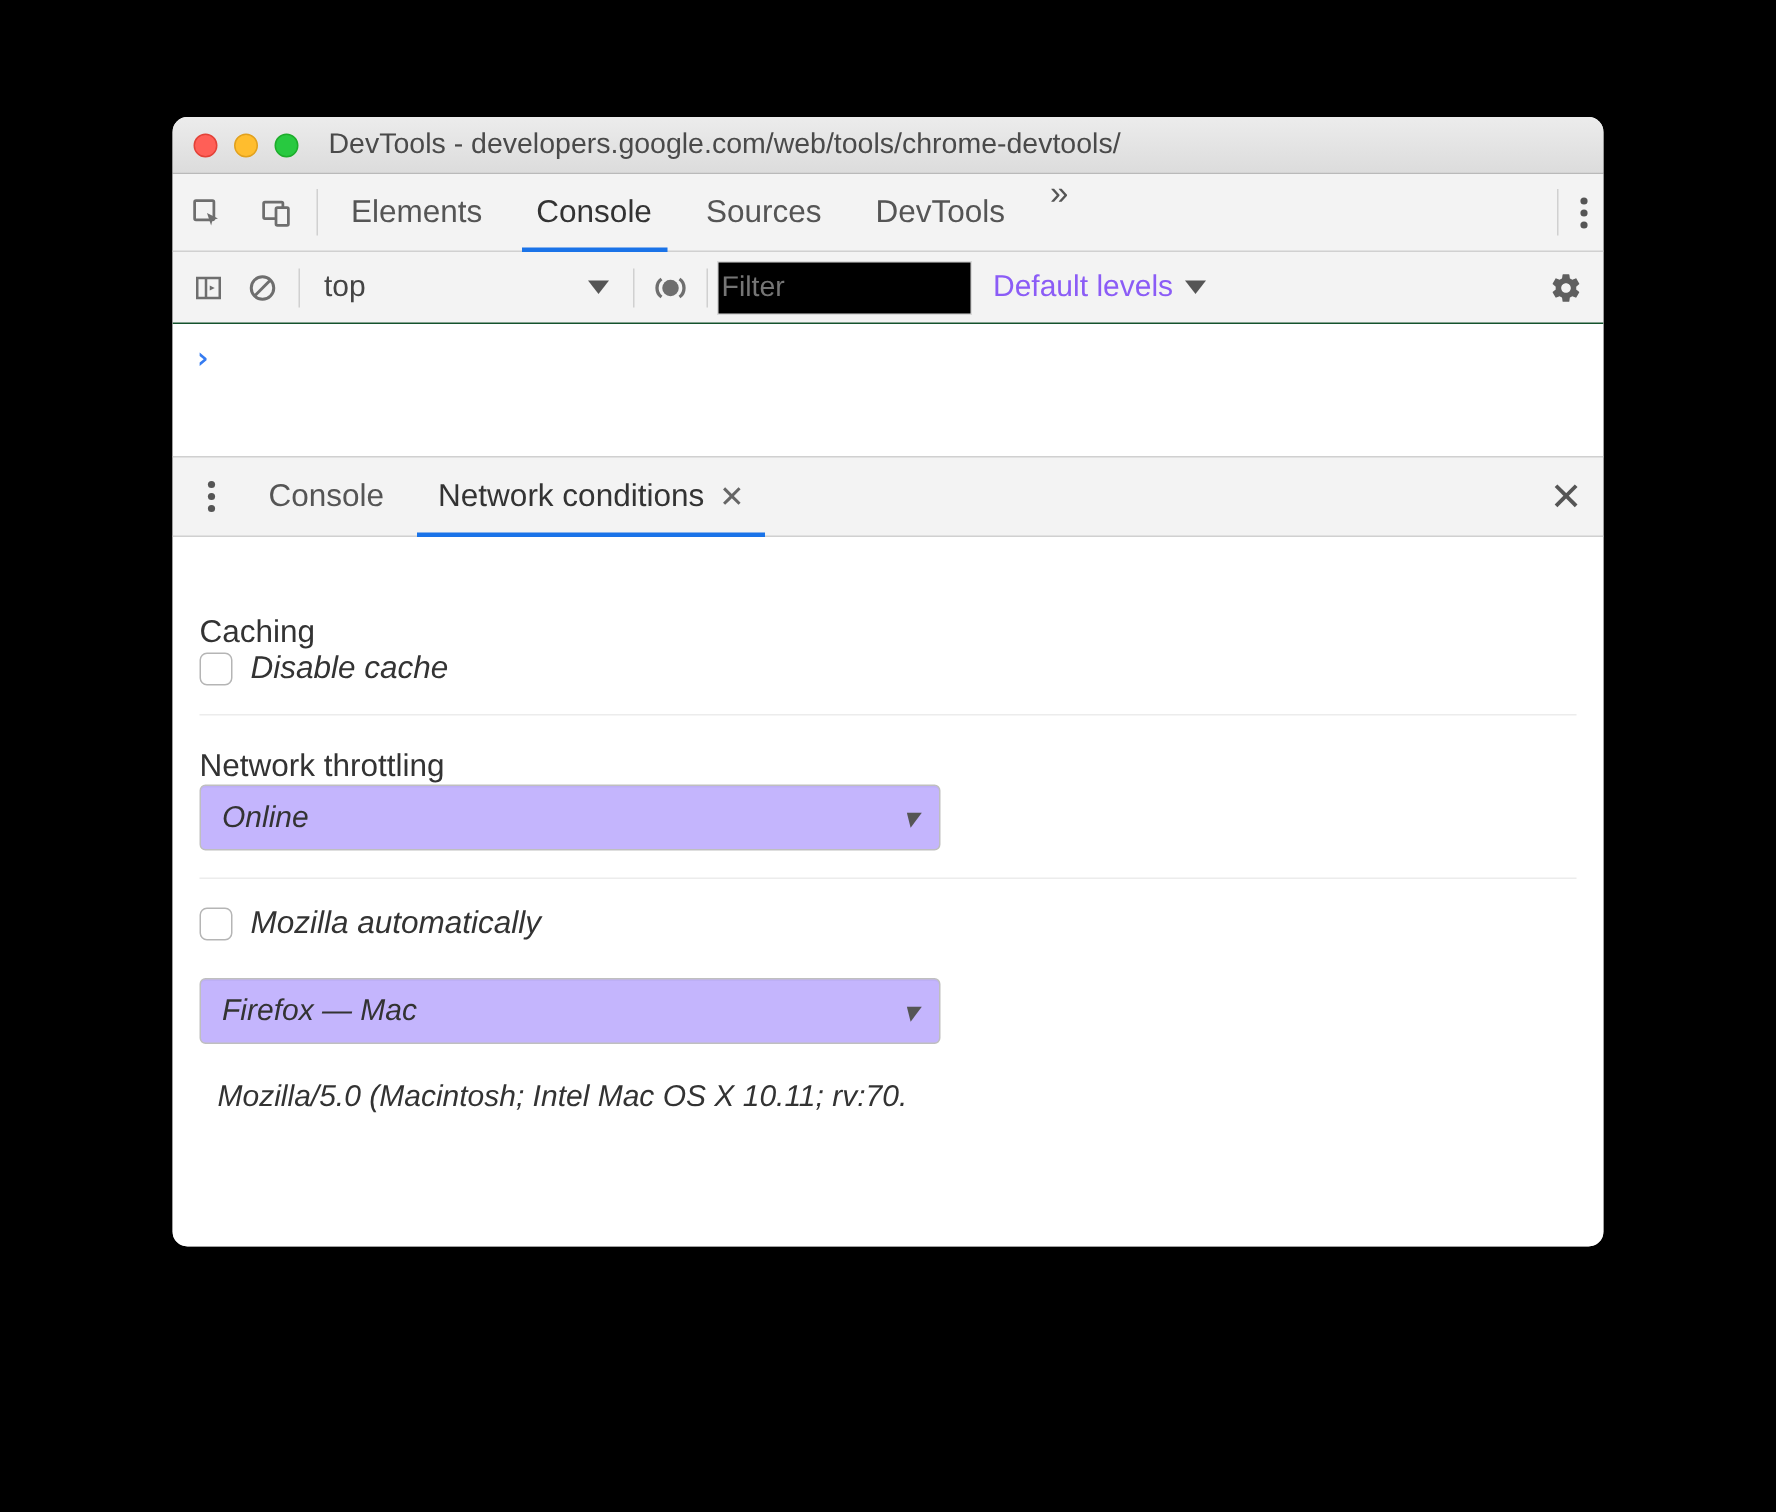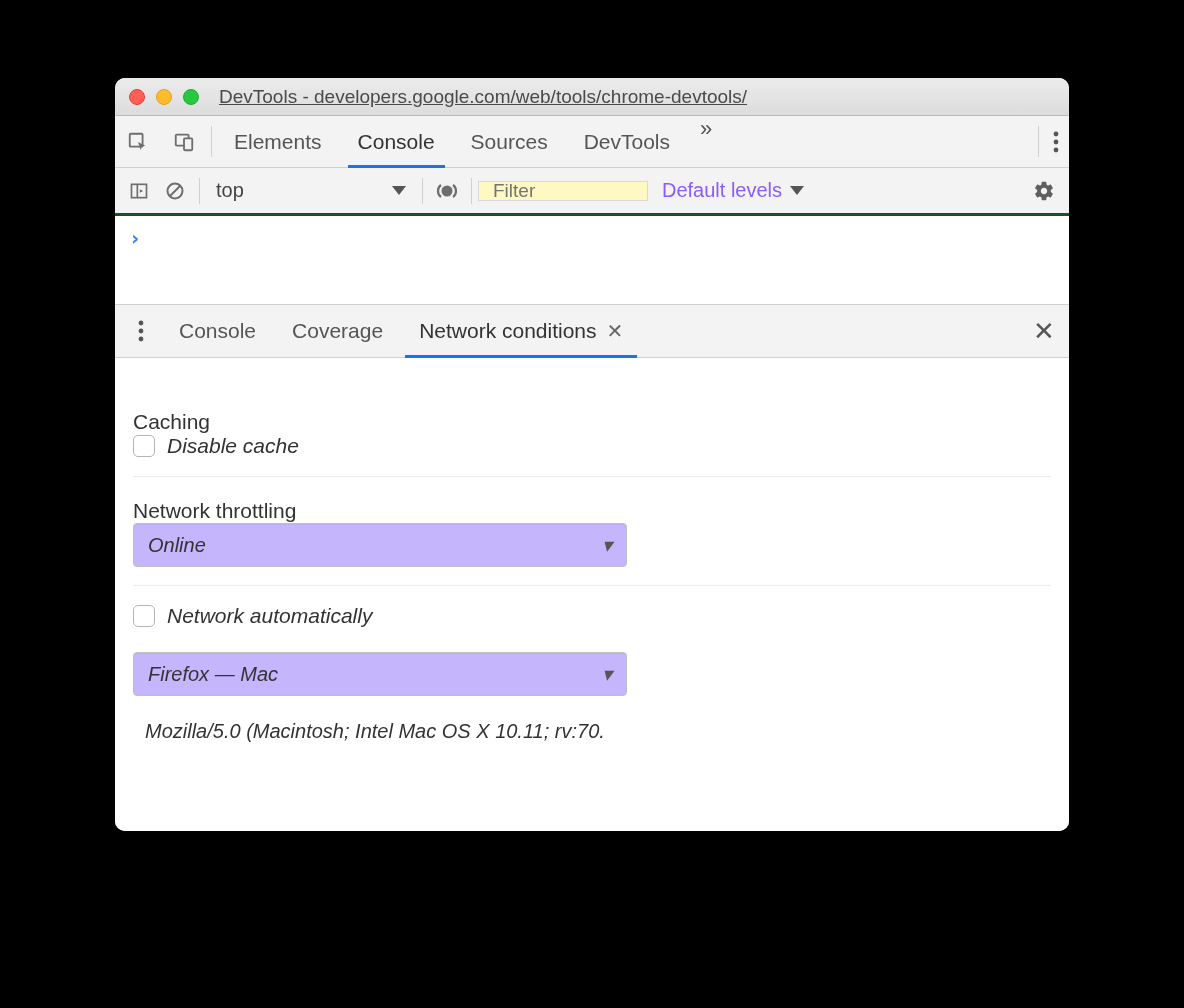--- a/index.html
+++ b/index.html
@@ -34,21 +34,20 @@
   .tl.yellow { background: #ffbd2e; border: 0.5px solid #e1a11e; }
   .tl.green { background: #28c940; border: 0.5px solid #1dad2b; }
   .title {
     flex: 1;
     text-align: left;
     padding-left: 20px;
     font-size: 19px;
     color: #4a4a4a;
     white-space: nowrap;
     overflow: hidden;
-    text-decoration: underline;
   }
   .toolbar {
     height: 52px;
     border-bottom: 1px solid #d0d0d0;
     display: flex;
     align-items: stretch;
     background: #f3f3f3;
   }
   .tb-iconcell {
     width: 46px;
@@ -91,21 +90,21 @@
   }
   .kebab {
     padding: 0 10px;
     color: #555;
     cursor: pointer;
     display: flex;
     align-items: center;
   }
   .console-toolbar {
     height: 48px;
-    border-bottom: 3px solid #14532d;
+    border-bottom: 1px solid #14532d;
     display: flex;
     align-items: center;
     background: #f3f3f3;
     padding-left: 6px;
   }
   .ct-icon {
     width: 36px;
     display: flex;
     align-items: center;
     justify-content: center;
@@ -128,25 +127,25 @@
     justify-content: space-between;
   }
   .tri-down {
     width: 0; height: 0;
     border-left: 7px solid transparent;
     border-right: 7px solid transparent;
     border-top: 9px solid #555;
   }
   .filter-input {
     width: 170px;
-    height: 20px;
+    height: 36px;
     border: 1px solid #d9d9d9;
-    background: #fef9c3;
+    background: #000000;
     font-size: 19px;
-    padding: 0 14px;
+    padding: 0 2px;
     color: #888;
   }
   .levels {
     display: flex;
     align-items: center;
     gap: 8px;
     padding: 0 14px;
     font-size: 20px;
     color: #8b5cf6;
   }
@@ -384,23 +383,20 @@
     <div class="dt-kebab">
       <svg width="6" height="22" viewBox="0 0 6 22" fill="currentColor">
         <circle cx="3" cy="3" r="2.4"></circle>
           <circle cx="3" cy="11" r="2.4"></circle>
           <circle cx="3" cy="19" r="2.4"></circle>
       </svg>
     </div>
     <div class="dt-tab">
         <span>Console</span>
       </div>
-    <div class="dt-tab">
-        <span>Coverage</span>
-      </div>
     <div class="dt-tab active">
       <span>Network conditions</span>
       <span class="dt-close">✕</span>
     </div>
     <div class="dt-spacer"></div>
     <div class="dt-closeall">✕</div>
   </div>
 
   <div class="drawer-body">
 
@@ -421,21 +417,21 @@
           <span>Online</span>
           <span class="sel-caret">▾</span>
         </div>
       </div>
     </div>
 
     <div class="row">
       <div class="row-ctrl">
         <label class="chk-wrap">
           <span class="chk"></span>
-          <span>Network automatically</span>
+          <span>Mozilla automatically</span>
         </label>
         <div class="sel">
           <span>Firefox — Mac</span>
           <span class="sel-caret">▾</span>
         </div>
         <div class="ua-string">Mozilla/5.0 (Macintosh; Intel Mac OS X 10.11; rv:70.</div>
       </div>
     </div>
 
   </div>

